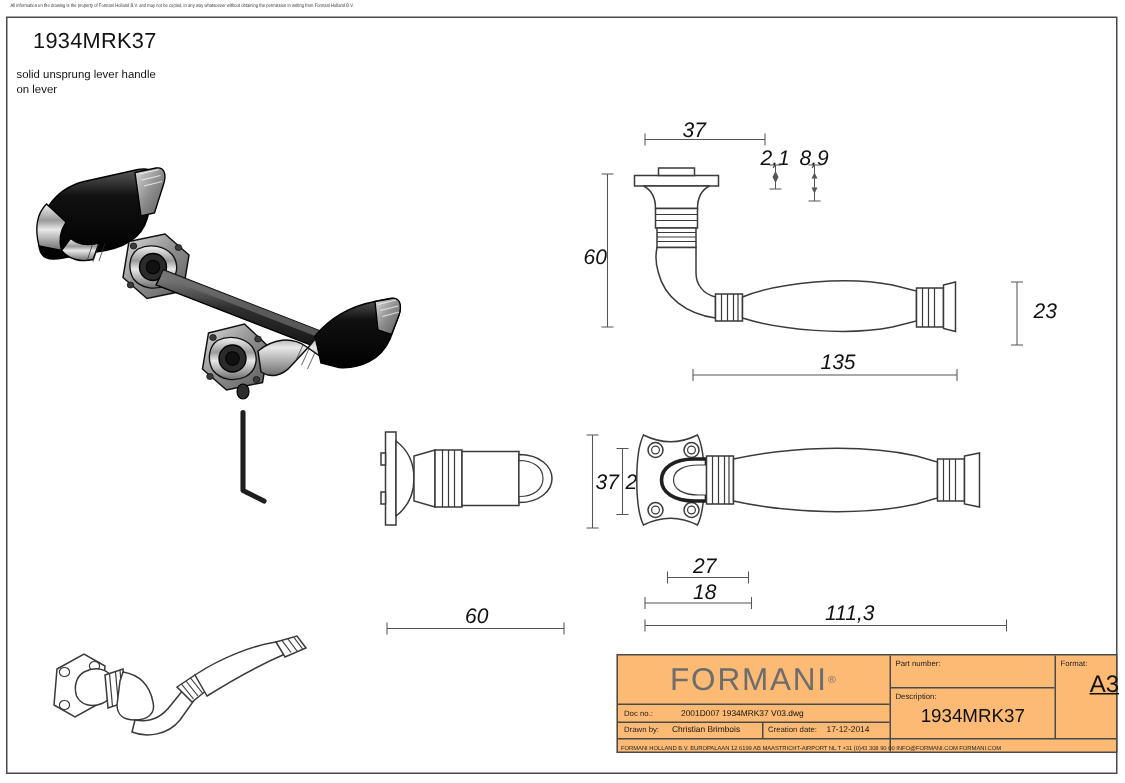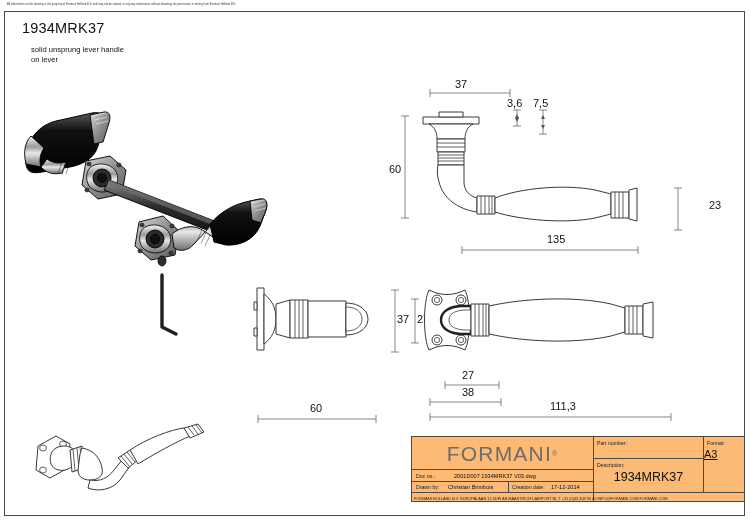--- a/index.html
+++ b/index.html
@@ -20,26 +20,26 @@
     font-size:2.7px;letter-spacing:.04px;color:#333;white-space:nowrap;
     transform:scaleY(1.25);transform-origin:left top;
   }
 
   
   .part-title{
     position:absolute;left:22px;top:20px;font-size:14.5px;
     letter-spacing:.2px;color:#111;
   }
   .subtitle{
-    position:absolute;left:31px;top:45px;font-size:7.6px;
+    position:absolute;left:11px;top:45px;font-size:7.6px;
     line-height:9.5px;color:#111;
   }
 
   
-  .dim{position:absolute;font-size:11px;color:#111;white-space:nowrap;}
+  .dim{position:absolute;font-size:14px;color:#111;white-space:nowrap;font-style:italic;}
 
   svg{display:block;overflow:visible;}
   .ln2{fill:none;stroke:#3a3a3a;stroke-width:.8;}
   .fillw{fill:#ffffff;stroke:#3a3a3a;stroke-width:1;}
   .dimstroke{stroke:#555;stroke-width:.7;fill:none;}
 
   
   .tblock{
     position:absolute;left:411px;top:436px;width:334px;height:66px;
     border:1px solid #4a4a4a;box-sizing:border-box;background:#fdba74;
@@ -67,22 +67,22 @@
     box-sizing:border-box;border-right:1px solid #4a4a4a;}
   .tb-part{position:absolute;left:0;top:0;width:100%;height:22px;
     border-bottom:1px solid #4a4a4a;box-sizing:border-box;}
   .tb-desc{position:absolute;left:0;top:22px;width:100%;height:33px;
     box-sizing:border-box;}
   .tb-minilab{position:absolute;left:3px;top:2.5px;font-size:5.2px;color:#222;}
   .tb-descval{position:absolute;left:0;top:11px;width:100%;text-align:center;
     font-size:12.5px;color:#111;}
 
   .tb-right{position:absolute;left:292px;top:0;width:42px;height:55px;}
-  .tb-fmtval{position:absolute;left:0;top:11px;width:100%;text-align:left;
-    font-size:11px;color:#111;text-decoration:underline;}
+  .tb-fmtval{position:absolute;left:0;top:11px;width:100%;text-align:right;
+    font-size:16px;color:#111;text-decoration:underline;}
 
   .tb-footer{
     position:absolute;left:0;top:55px;width:100%;height:11px;
     border-top:1px solid #4a4a4a;box-sizing:border-box;
     display:flex;align-items:center;
   }
   .tb-footer span{font-size:3.9px;letter-spacing:-.02px;color:#222;
     white-space:nowrap;padding-left:2px;}
 </style>
 </head>
@@ -232,45 +232,45 @@
         <path d="M208 84 L208 110"></path>
     </g>
     <path d="M214 82 L222 80 L222 113 L214 111 Z" class="fillw"></path>
   </svg>
 
   <div class="dim" style="left:455px;top:78px;">37</div>
   <svg style="position:absolute;left:428px;top:88px;" width="90" height="10">
     <path class="dimstroke" d="M2 5 L82 5 M2 1 L2 9 M82 1 L82 9"></path>
   </svg>
 
-  <div class="dim" style="left:507px;top:97px;">3,6</div>
+  <div class="dim" style="left:507px;top:97px;">2,1</div>
   <svg style="position:absolute;left:511px;top:108px;" width="14" height="22">
     <path class="dimstroke" d="M6 2 L6 18 M2 2 L10 2 M2 18 L10 18"></path>
     <path d="M6 6 L4 10 L8 10 Z" fill="#555"></path>
       <path d="M6 14 L4 10 L8 10 Z" fill="#555"></path>
   </svg>
 
-  <div class="dim" style="left:533px;top:97px;">7,5</div>
+  <div class="dim" style="left:533px;top:97px;">8,9</div>
   <svg style="position:absolute;left:537px;top:108px;" width="14" height="30">
     <path class="dimstroke" d="M6 2 L6 26 M2 2 L10 2 M2 26 L10 26"></path>
     <path d="M6 7 L4 11 L8 11 Z" fill="#555"></path>
       <path d="M6 21 L4 17 L8 17 Z" fill="#555"></path>
   </svg>
 
   <div class="dim" style="left:389px;top:163px;">60</div>
   <svg style="position:absolute;left:400px;top:114px;" width="10" height="106">
     <path class="dimstroke" d="M5 2 L5 104 M1 2 L9 2 M1 104 L9 104"></path>
   </svg>
 
   <div class="dim" style="left:547px;top:233px;">135</div>
   <svg style="position:absolute;left:460px;top:245px;" width="182" height="10">
     <path class="dimstroke" d="M2 5 L178 5 M2 1 L2 9 M178 1 L178 9"></path>
   </svg>
 
-  <div class="dim" style="left:692px;top:199px;padding-left:17px;">23</div>
+  <div class="dim" style="left:672px;top:199px;padding-left:17px;">23</div>
   <svg style="position:absolute;left:673px;top:186px;" width="10" height="46">
     <path class="dimstroke" d="M5 2 L5 44 M1 2 L9 2 M1 44 L9 44"></path>
   </svg>
 
   <svg style="position:absolute;left:254px;top:286px;" width="118" height="66" viewBox="0 0 118 66">
     <path d="M3 2 L10 2 L10 64 L3 64 Z" class="fillw"></path>
     <path d="M0 16 L3 16 L3 24 L0 24 Z" class="fillw"></path>
     <path d="M0 42 L3 42 L3 50 L0 50 Z" class="fillw"></path>
     <path d="M10 8 C18 14 22 22 22 33 C22 44 18 52 10 58 Z" class="fillw"></path>
     <path d="M22 18 L36 14 L36 52 L22 48 Z" class="fillw"></path>
@@ -329,21 +329,21 @@
         <path d="M212 20 L212 48"></path>
     </g>
     <path d="M218 18 L228 16 L228 52 L218 50 Z" class="fillw"></path>
   </svg>
 
   <div class="dim" style="left:462px;top:369px;">27</div>
   <svg style="position:absolute;left:441px;top:380px;" width="62" height="10">
     <path class="dimstroke" d="M4 5 L58 5 M4 1 L4 9 M58 1 L58 9"></path>
   </svg>
 
-  <div class="dim" style="left:462px;top:386px;">38</div>
+  <div class="dim" style="left:462px;top:386px;">18</div>
   <svg style="position:absolute;left:427px;top:397px;" width="80" height="10">
     <path class="dimstroke" d="M3 5 L74 5 M3 1 L3 9 M74 1 L74 9"></path>
   </svg>
 
   <div class="dim" style="left:550px;top:400px;">111,3</div>
   <svg style="position:absolute;left:427px;top:412px;" width="248" height="10">
     <path class="dimstroke" d="M3 5 L244 5 M3 1 L3 9 M244 1 L244 9"></path>
   </svg>
 
   <svg style="position:absolute;left:18px;top:424px;" width="200" height="80" viewBox="0 0 200 80">

